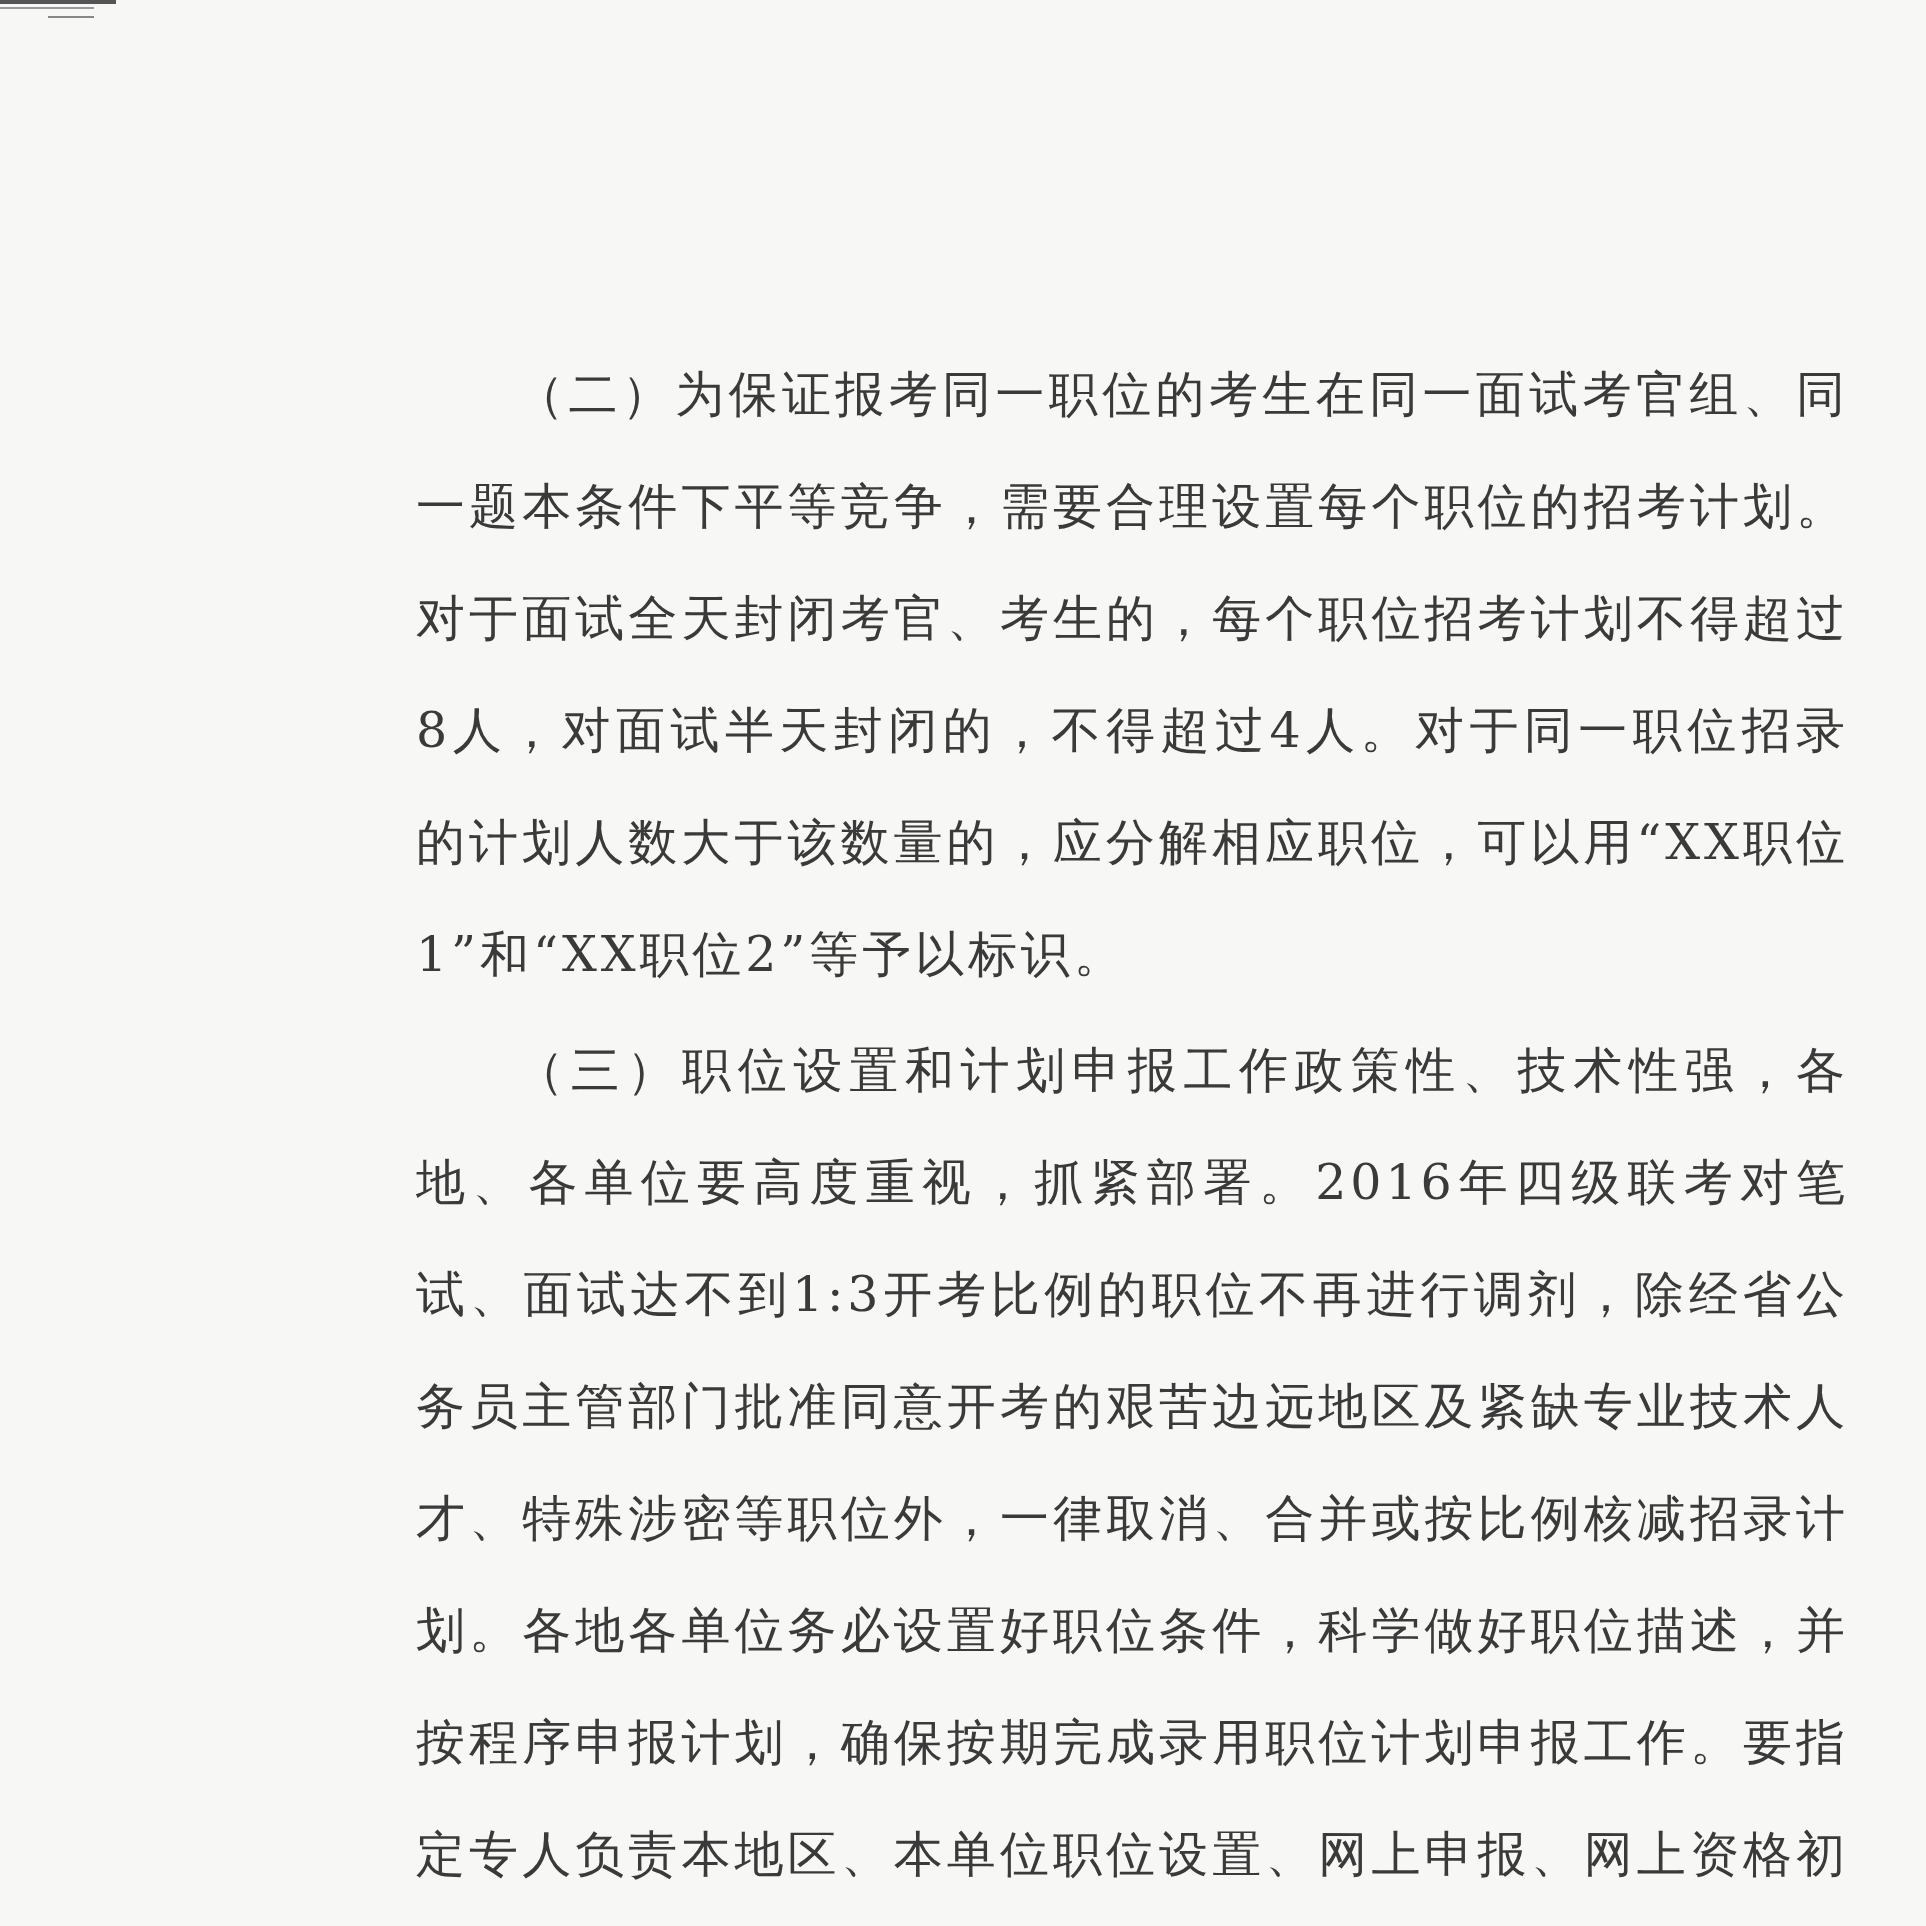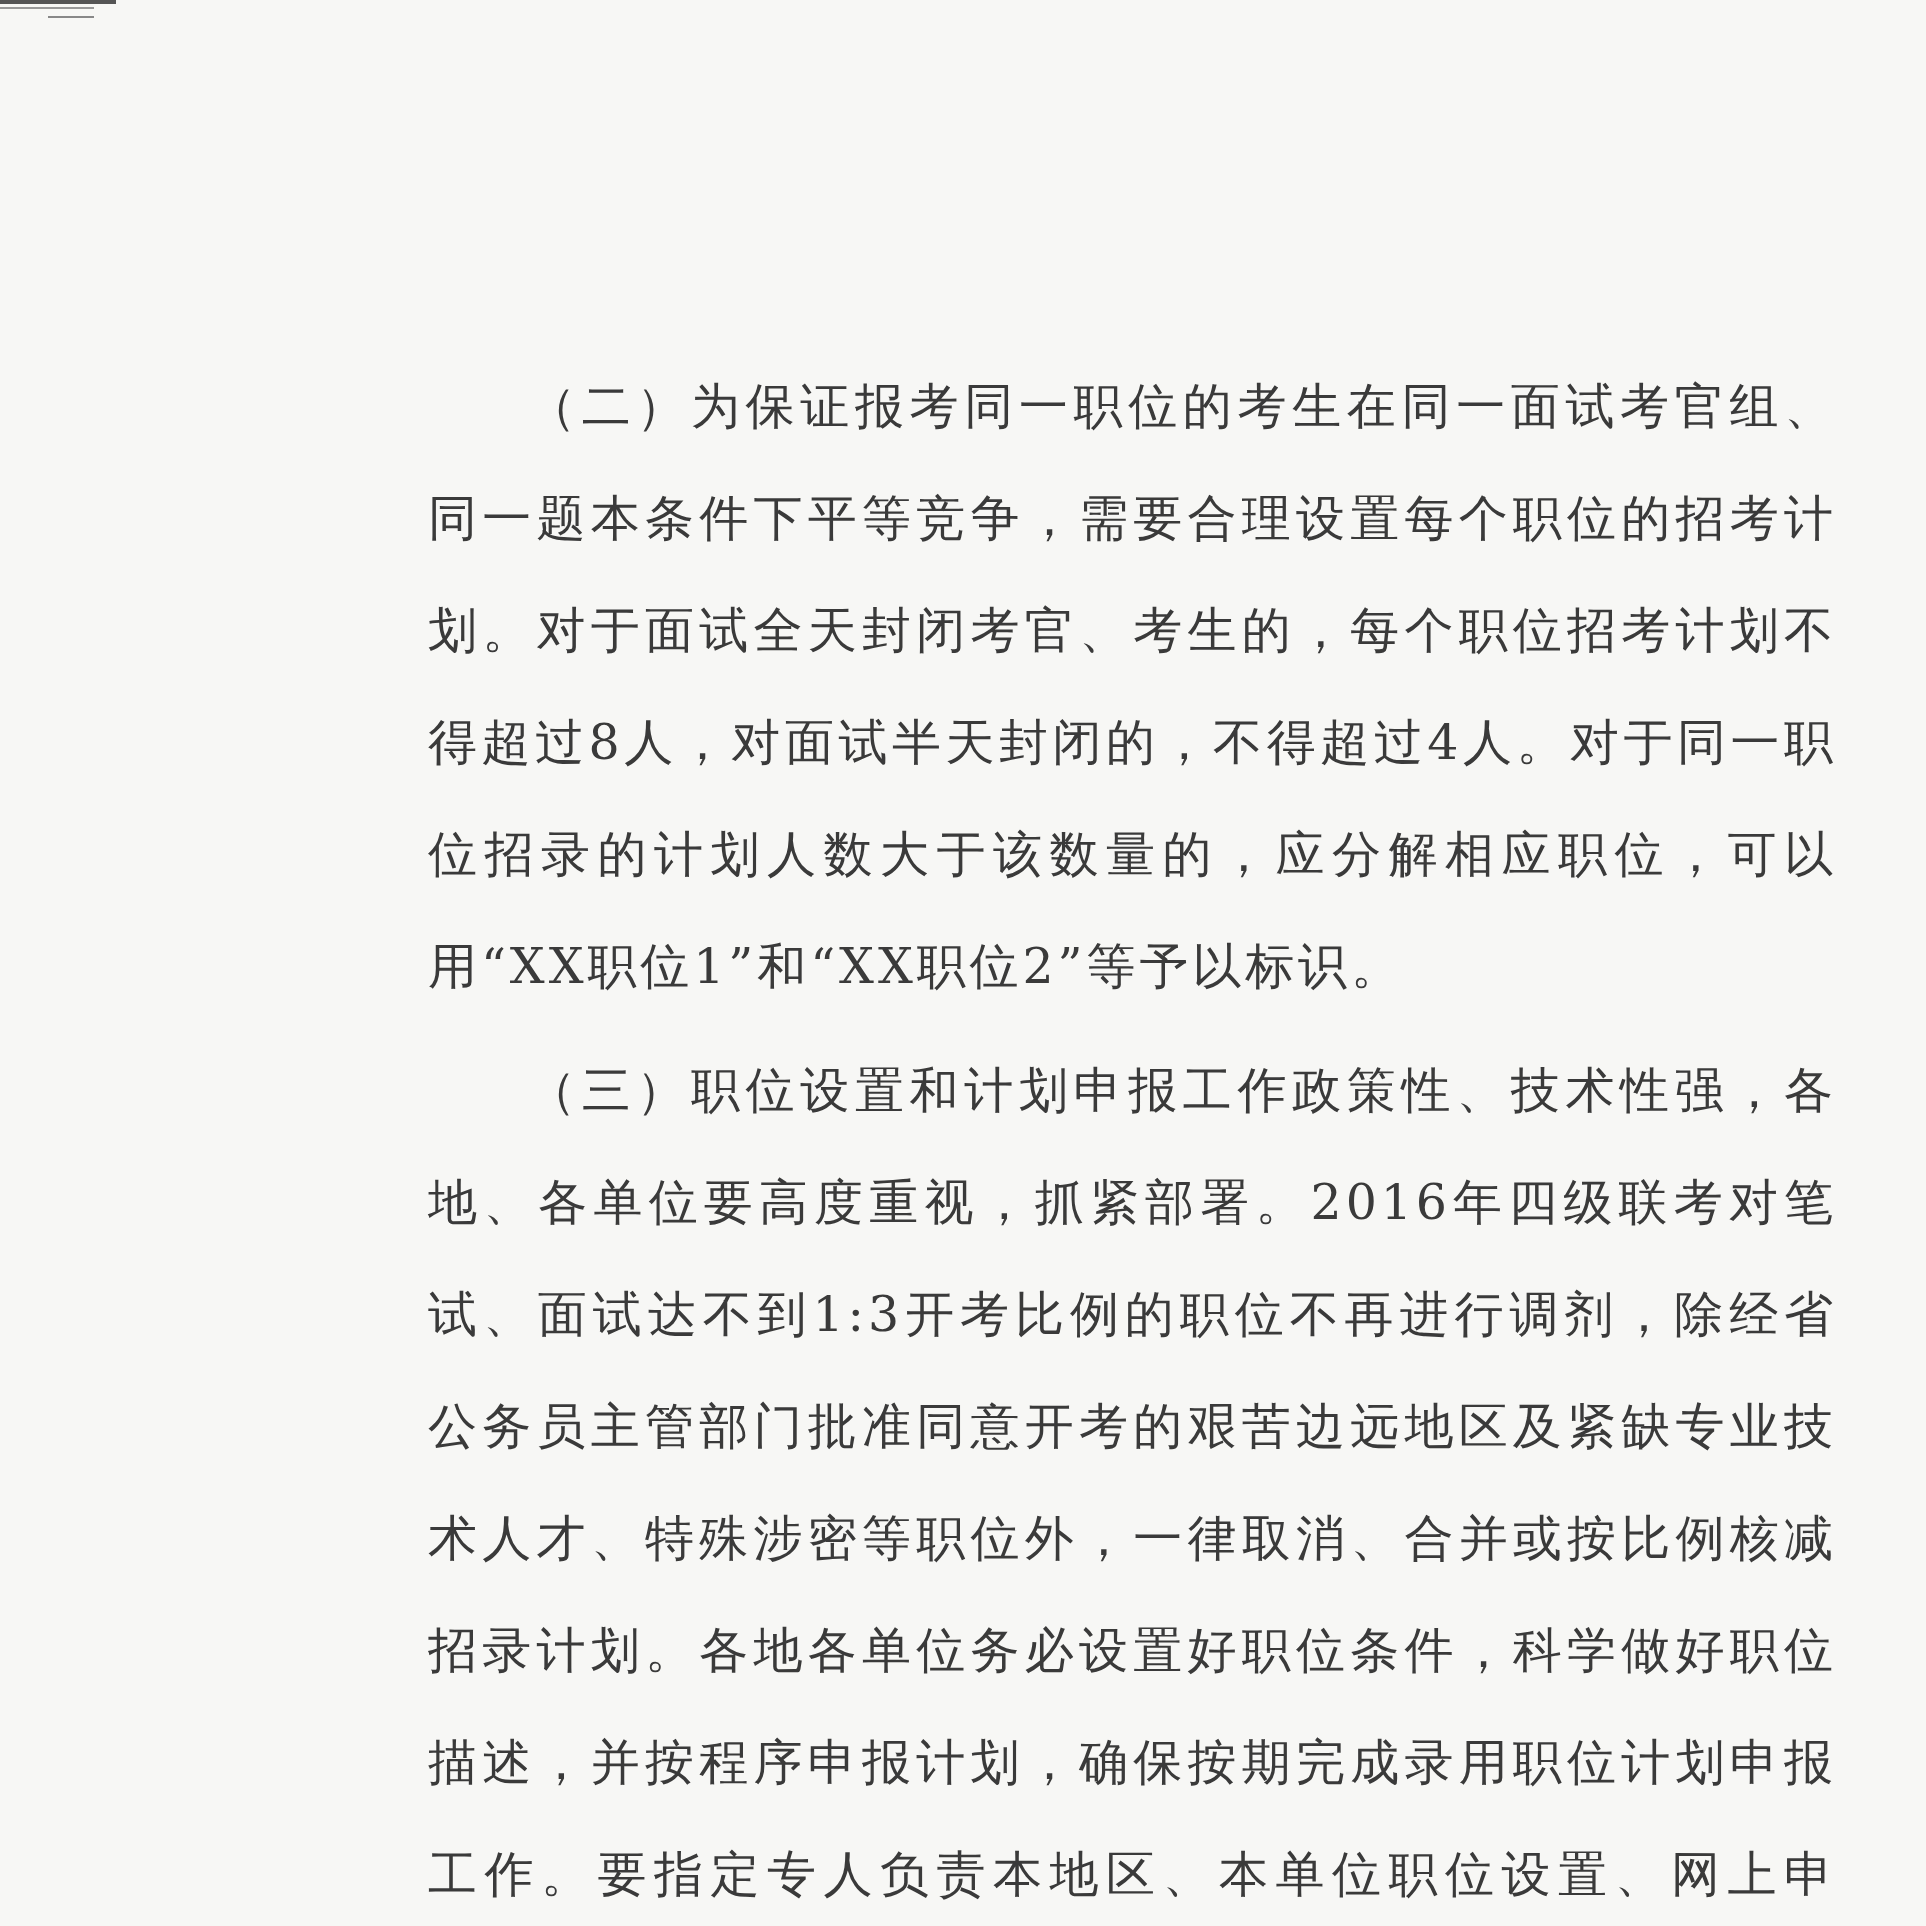--- a/index.html
+++ b/index.html
@@ -2,21 +2,21 @@
 <html style="font-size:6.2px"><head>
 <meta charset="utf-8">
 <style>
   html, body { margin:0; padding:0; }
   body { width:1965px; height:2702px; background:#f7f7f5; position:relative; overflow:hidden;
          font-family: "DejaVu Serif", "Liberation Serif", serif; color:#3a3a3a; }
   .scan-edge { position:absolute; left:0; top:0; width:116px; height:3.9px; background:#555; }
   .scan-edge2 { position:absolute; left:0; top:7px; width:94px; height:2.3px; background:#999; }
   .scan-edge3 { position:absolute; left:48px; top:16px; width:46px; height:1.5px; background:#888; }
   .page { position:absolute; left:416px; top:339px; width:1433px; }
-  .para { margin:12px; font-size:49px; line-height:112px; letter-spacing:3.9px; text-align:justify; text-align-last:left; }
+  .para { margin:0; font-size:49px; line-height:112px; letter-spacing:3.9px; text-align:justify; text-align-last:left; }
   .para.indent { text-indent:99px; }
 </style>
 </head>
 <body>
 
 <div class="scan-edge"></div>
 <div class="scan-edge2"></div>
 <div class="scan-edge3"></div>
 
 <div class="page">

